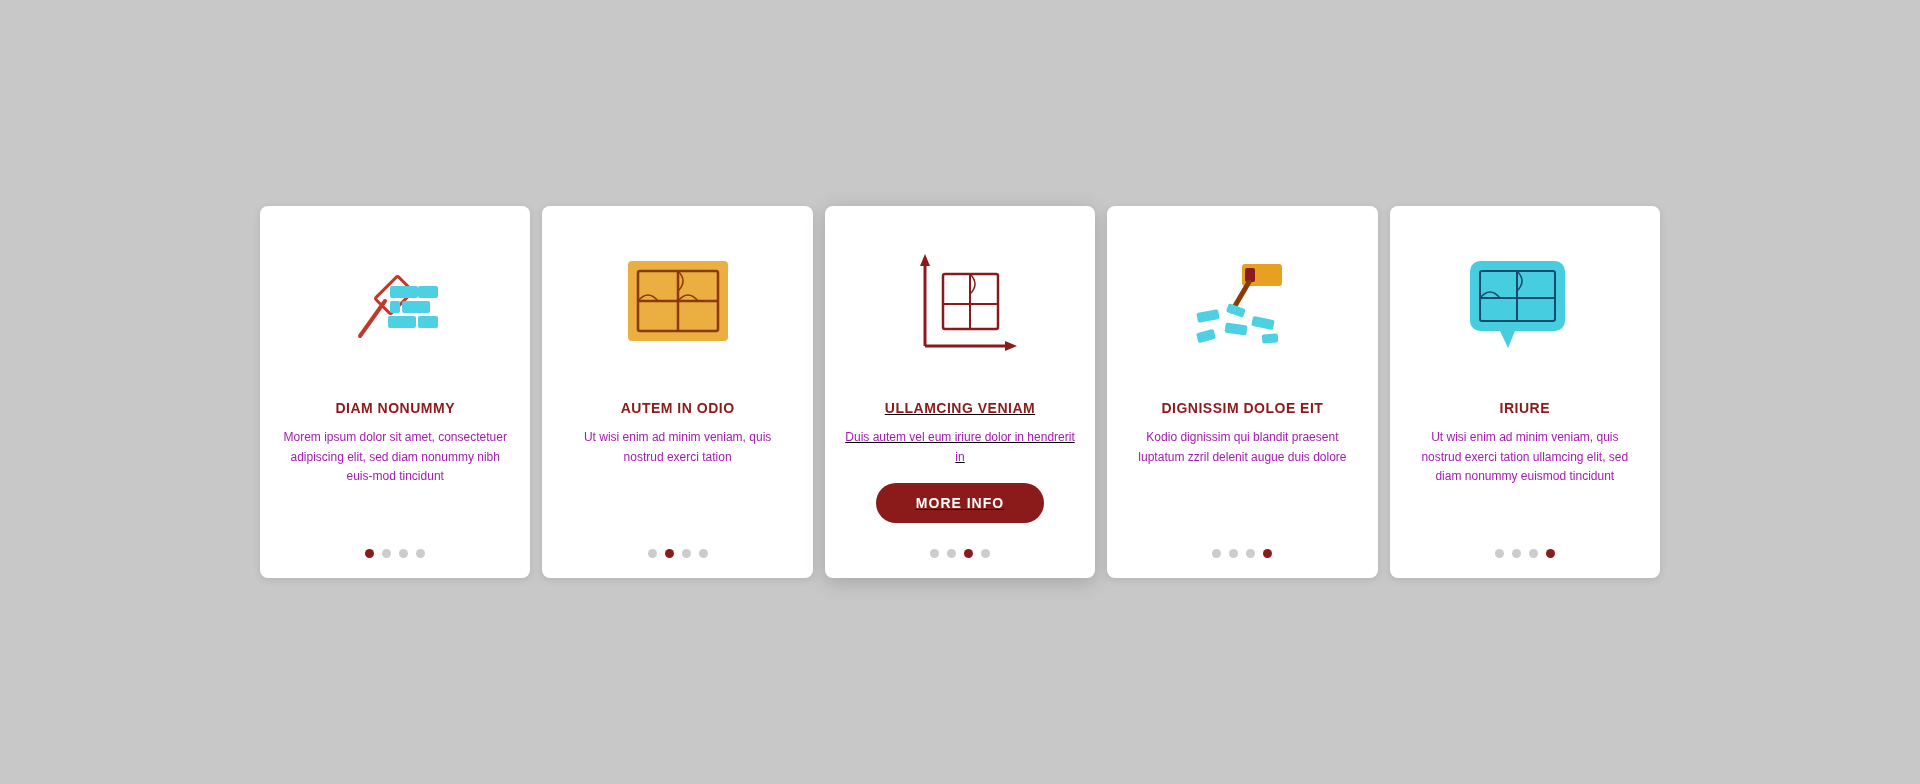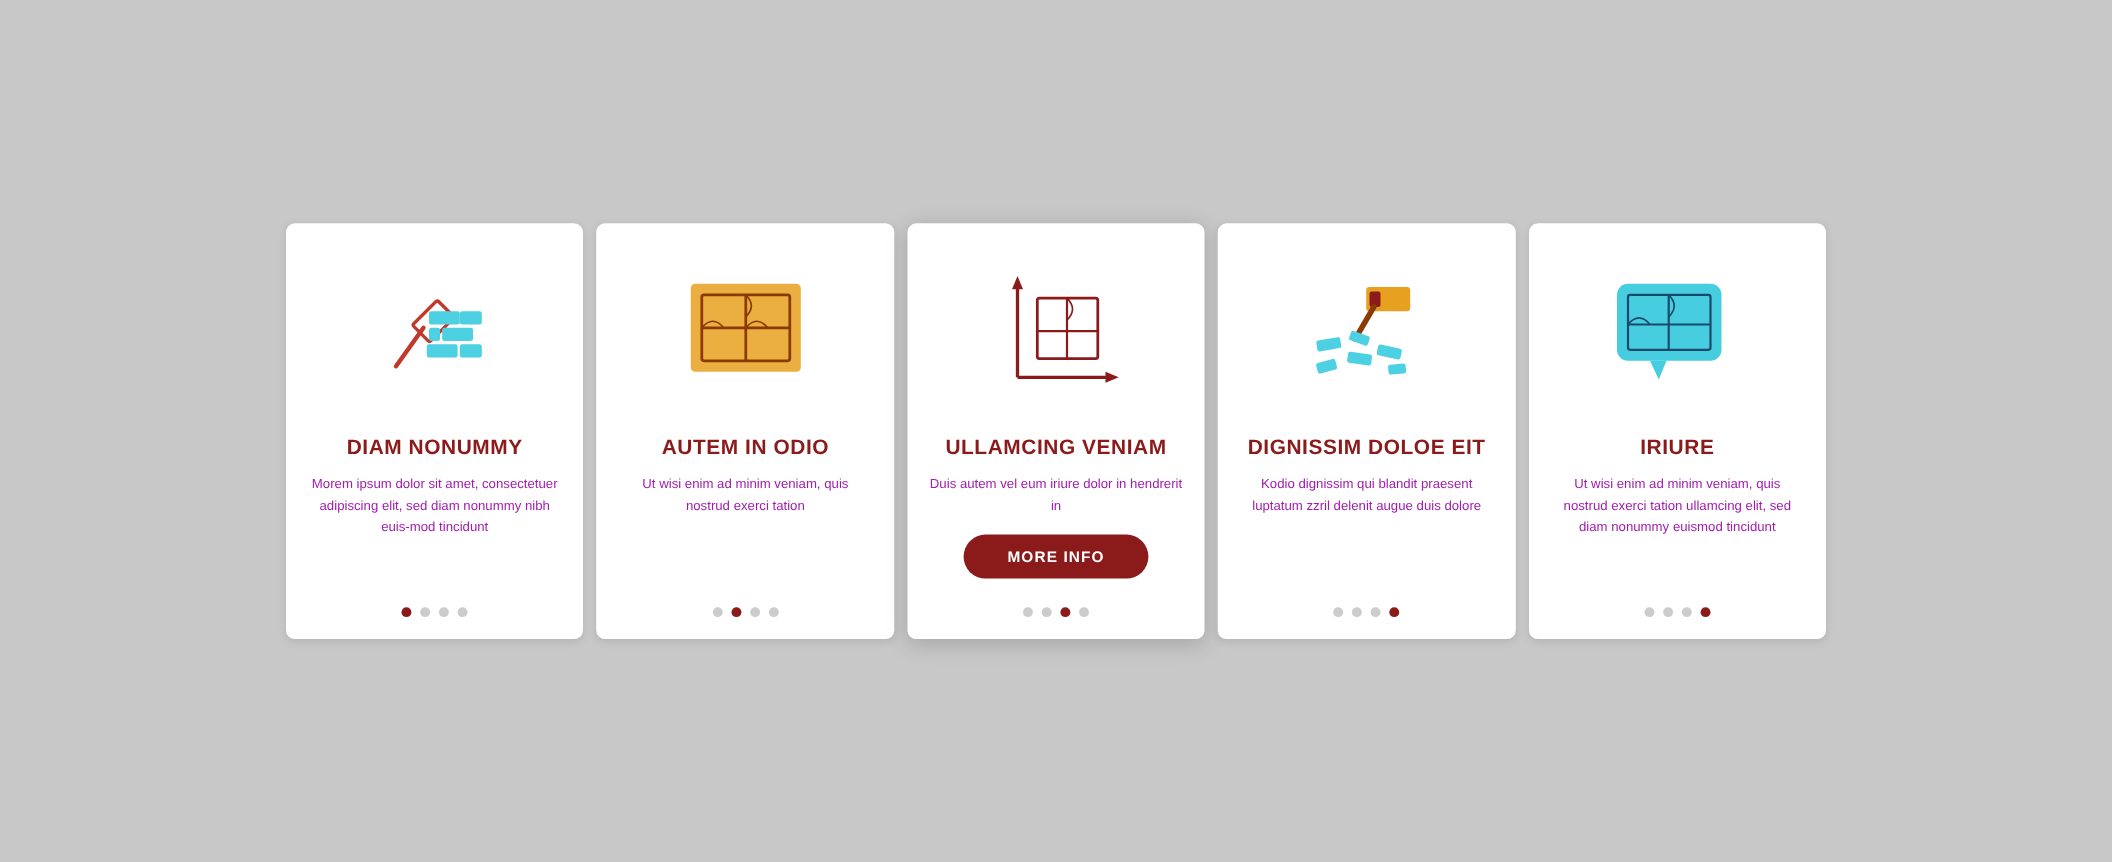--- a/index.html
+++ b/index.html
@@ -24,32 +24,33 @@
       border-radius: 8px;
       flex: 1;
       display: flex;
       flex-direction: column;
       align-items: center;
       padding: 30px 20px 20px 20px;
       box-shadow: 0 2px 8px rgba(0,0,0,0.1);
     }
     .card.active {
       box-shadow: 0 4px 20px rgba(0,0,0,0.18);
+      text-decoration: underline;
     }
     .card-icon {
       width: 140px;
       height: 140px;
       display: flex;
       align-items: center;
       justify-content: center;
       margin-bottom: 24px;
     }
     .card-title {
       font-weight: 700;
-      font-size: 19px;
+      font-size: 14px;
       color: #8b1a1a;
       text-transform: uppercase;
       text-align: center;
       margin-bottom: 12px;
       letter-spacing: 0.5px;
     }
     .card-text {
       font-size: 12px;
       color: #a21caf;
       text-align: center;

